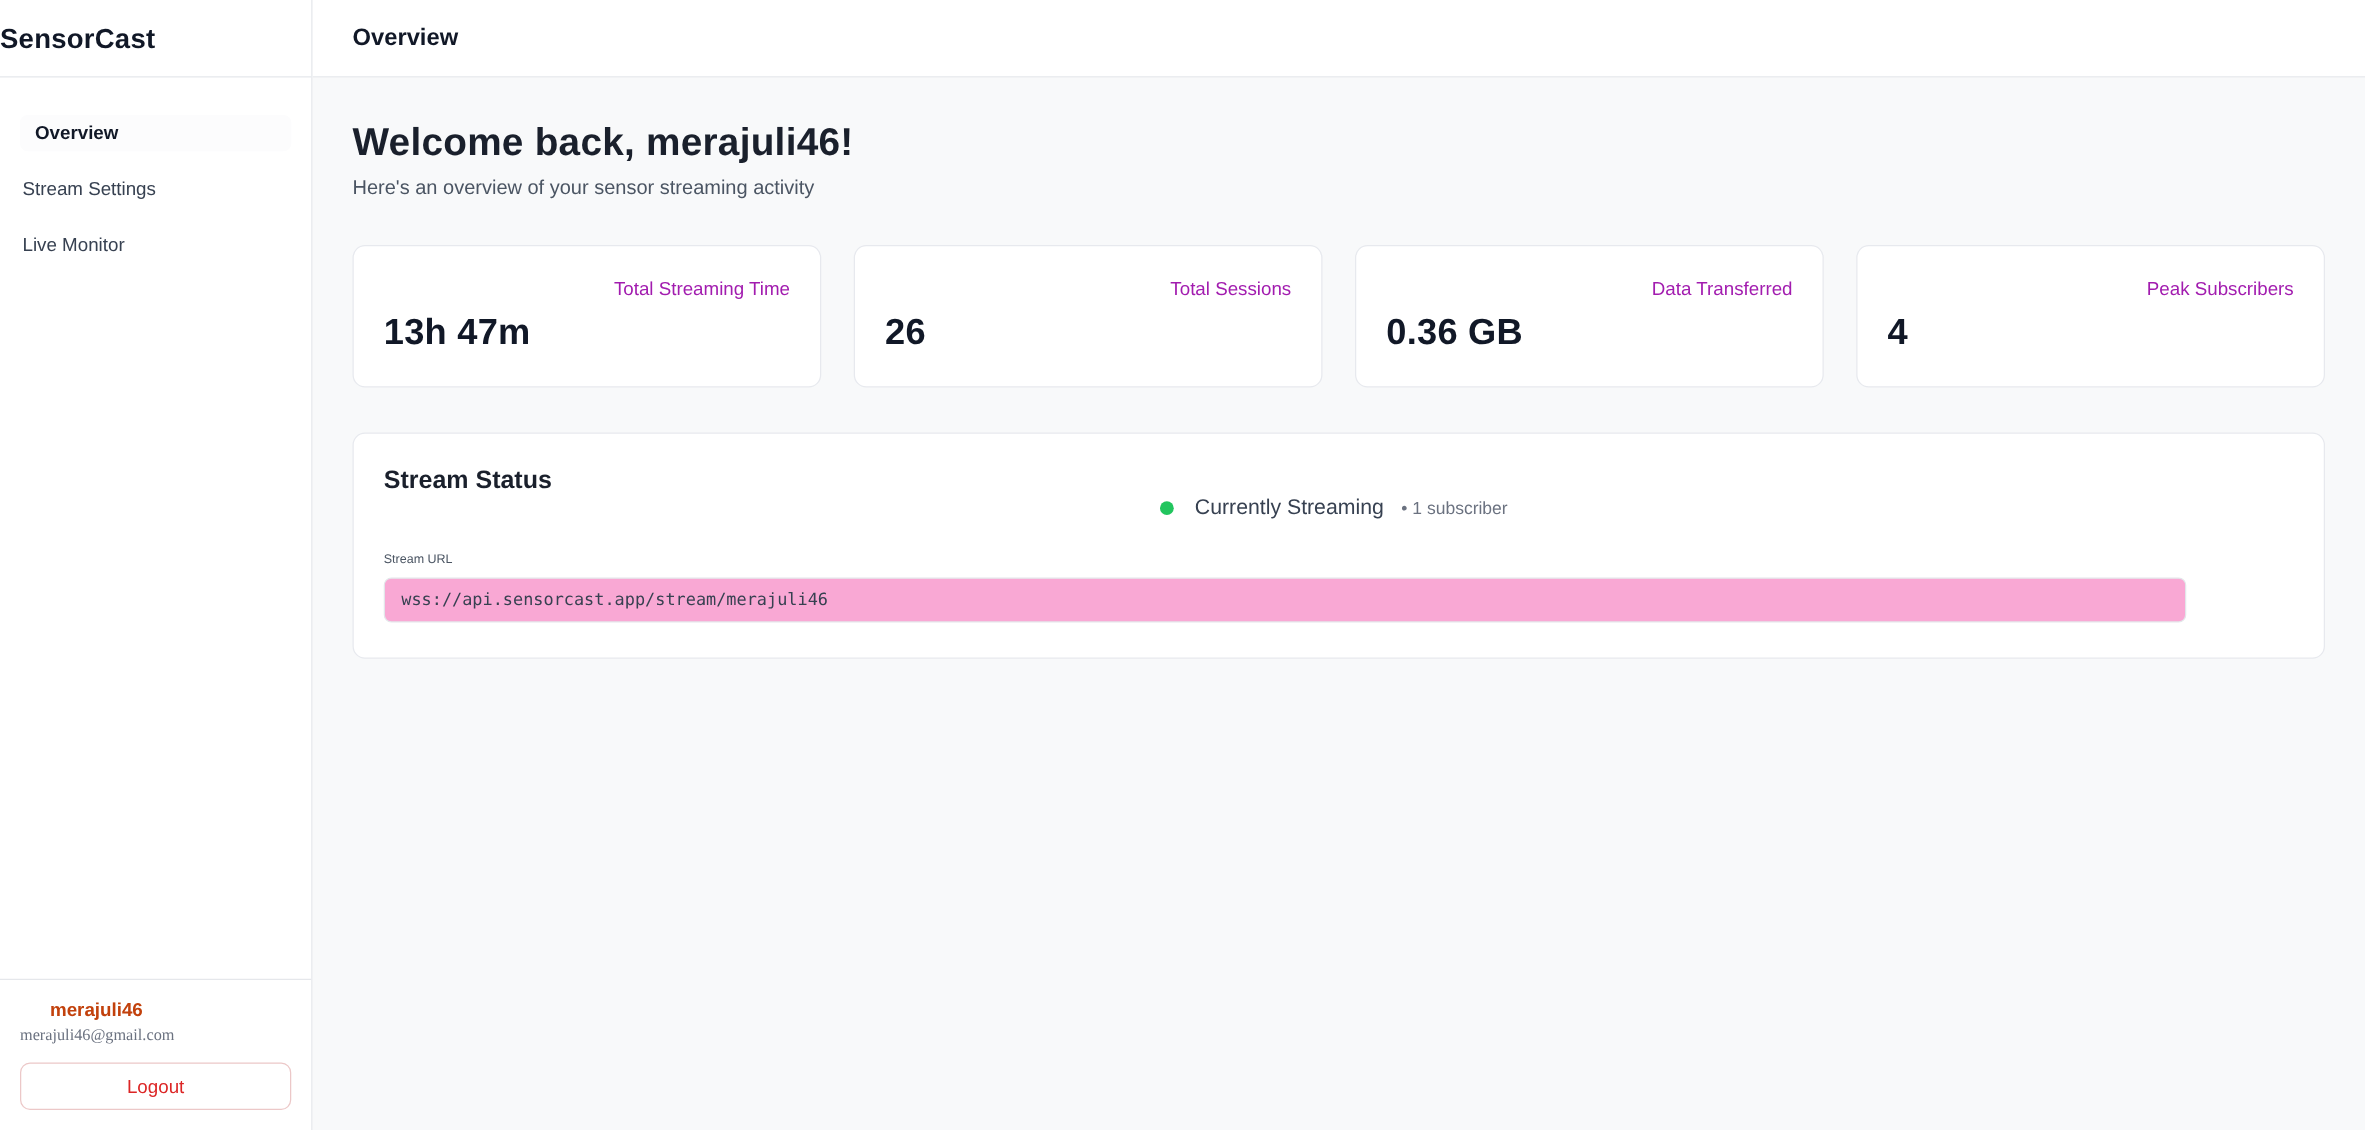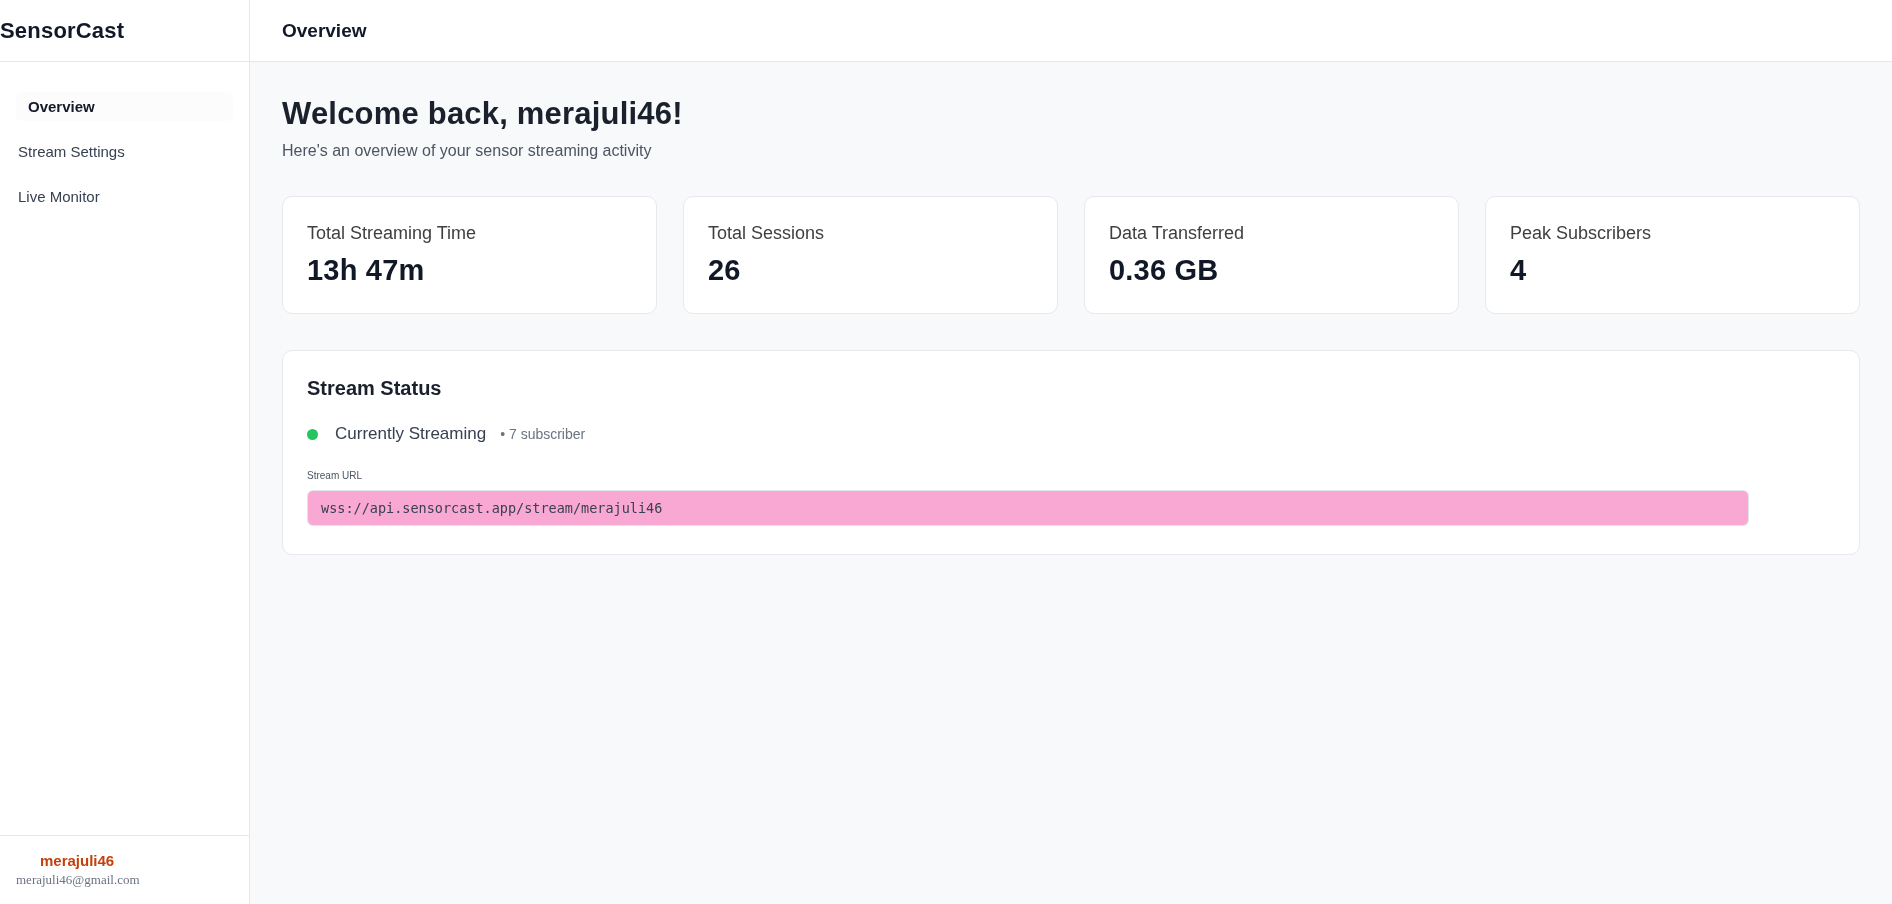--- a/index.html
+++ b/index.html
@@ -82,32 +82,32 @@
     display: grid;
     grid-template-columns: repeat(4, 1fr);
     gap: 26px;
   }
   .stat-card {
     background: #ffffff;
     border: 1px solid #e7e9ee;
     border-radius: 10px;
     padding: 26px 24px;
   }
-  .stat-label { font-size: 18px; color: #404040; }
+  .stat-label { font-size: 15px; color: #a21caf; text-align: right; }
   .stat-value { font-size: 29px; font-weight: 700; color: #111827; margin-top: 10px; letter-spacing: 0.2px; }
 
   .status-card {
     margin-top: 36px;
     background: #ffffff;
     border: 1px solid #e7e9ee;
     border-radius: 10px;
     padding: 26px 32px 28px 24px;
   }
   .status-card-title { font-size: 20px; font-weight: 700; color: #1a202c; }
-  .status-row { margin-top: 24px; display: flex; align-items: center; }
+  .status-row { display: flex; align-items: center; justify-content: center; }
   .status-dot {
     width: 11px; height: 11px; border-radius: 50%;
     background: #22c55e;
   }
   .status-text { font-size: 17px; color: #374151; margin-left: 17px; }
   .status-sub { font-size: 14px; color: #6b7280; margin-left: 14px; }
 
   .url-label { margin-top: 26px; font-size: 10px; color: #4b5563; }
   .url-input {
     display: block;
@@ -133,20 +133,21 @@
 
   <nav class="nav">
     <a class="nav-item active">Overview</a>
     <a class="nav-item">Stream Settings</a>
     <a class="nav-item">Live Monitor</a>
   </nav>
 
   <div class="sidebar-bottom">
     <div class="user-name">merajuli46</div>
     <div class="user-email">merajuli46@gmail.com</div>
+    <button class="logout-btn">Logout</button>
   </div>
 </aside>
 
 <div class="main-col">
   <header class="topbar">
     <span class="topbar-title">Overview</span>
   </header>
 
   <main class="content">
     <h1 class="welcome-title">Welcome back, merajuli46!</h1>
@@ -170,20 +171,20 @@
         <div class="stat-value">4</div>
       </div>
     </div>
 
     <section class="status-card">
       <h2 class="status-card-title">Stream Status</h2>
 
       <div class="status-row">
         <span class="status-dot"></span>
         <span class="status-text">Currently Streaming</span>
-        <span class="status-sub">• 7 subscriber</span>
+        <span class="status-sub">• 1 subscriber</span>
       </div>
 
       <div class="url-label">Stream URL</div>
       <input class="url-input" type="text" readonly="" value="wss://api.sensorcast.app/stream/merajuli46" style="">
     </section>
   </main>
 </div>
 
 </body></html>

